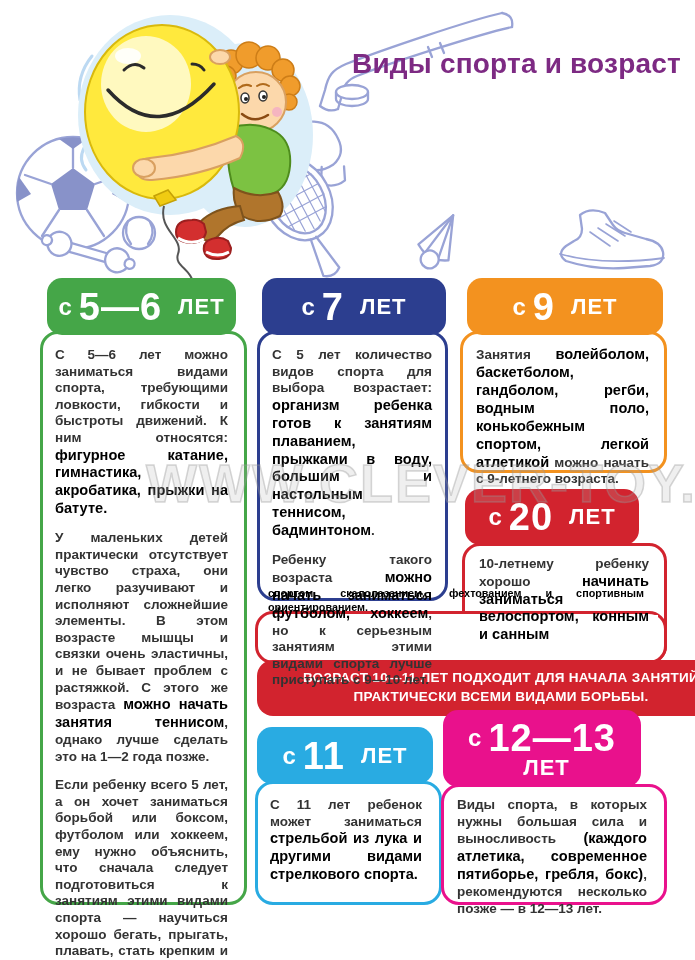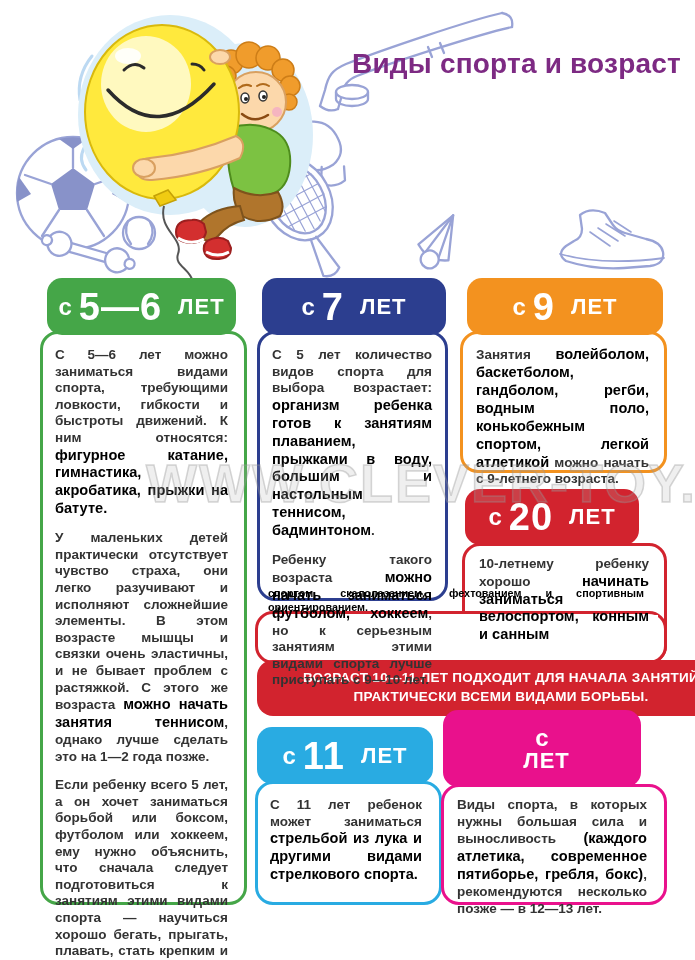--- a/index.html
+++ b/index.html
@@ -266,20 +266,21 @@
     <span class="hdr-suffix">лет</span>
   </div>
   <div class="card-body b-cyan" id="body11"></div>
   <div class="card-text" id="txt11">
     <p><span>С 11 лет ребенок может заниматься </span><b>стрельбой из лука и другими видами стрелкового спорта.</b></p>
   </div>
 
   <div class="card-header c-magenta" id="hdr1213">
     <div class="hdr-line">
       <span class="hdr-prefix">с</span>
+      <span class="hdr-value">12—13</span>
     </div>
     <span class="hdr-suffix">лет</span>
   </div>
   <div class="card-body b-magenta" id="body1213"></div>
   <div class="card-text" id="txt1213">
     <p><span>Виды спорта, в которых нужны большая сила и выносливость </span><b>(каждого атлетика, современное пятиборье, гребля, бокс)</b><span>, рекомендуются несколько позже — в 12—13 лет.</span></p>
   </div>
 
 </div>
 

